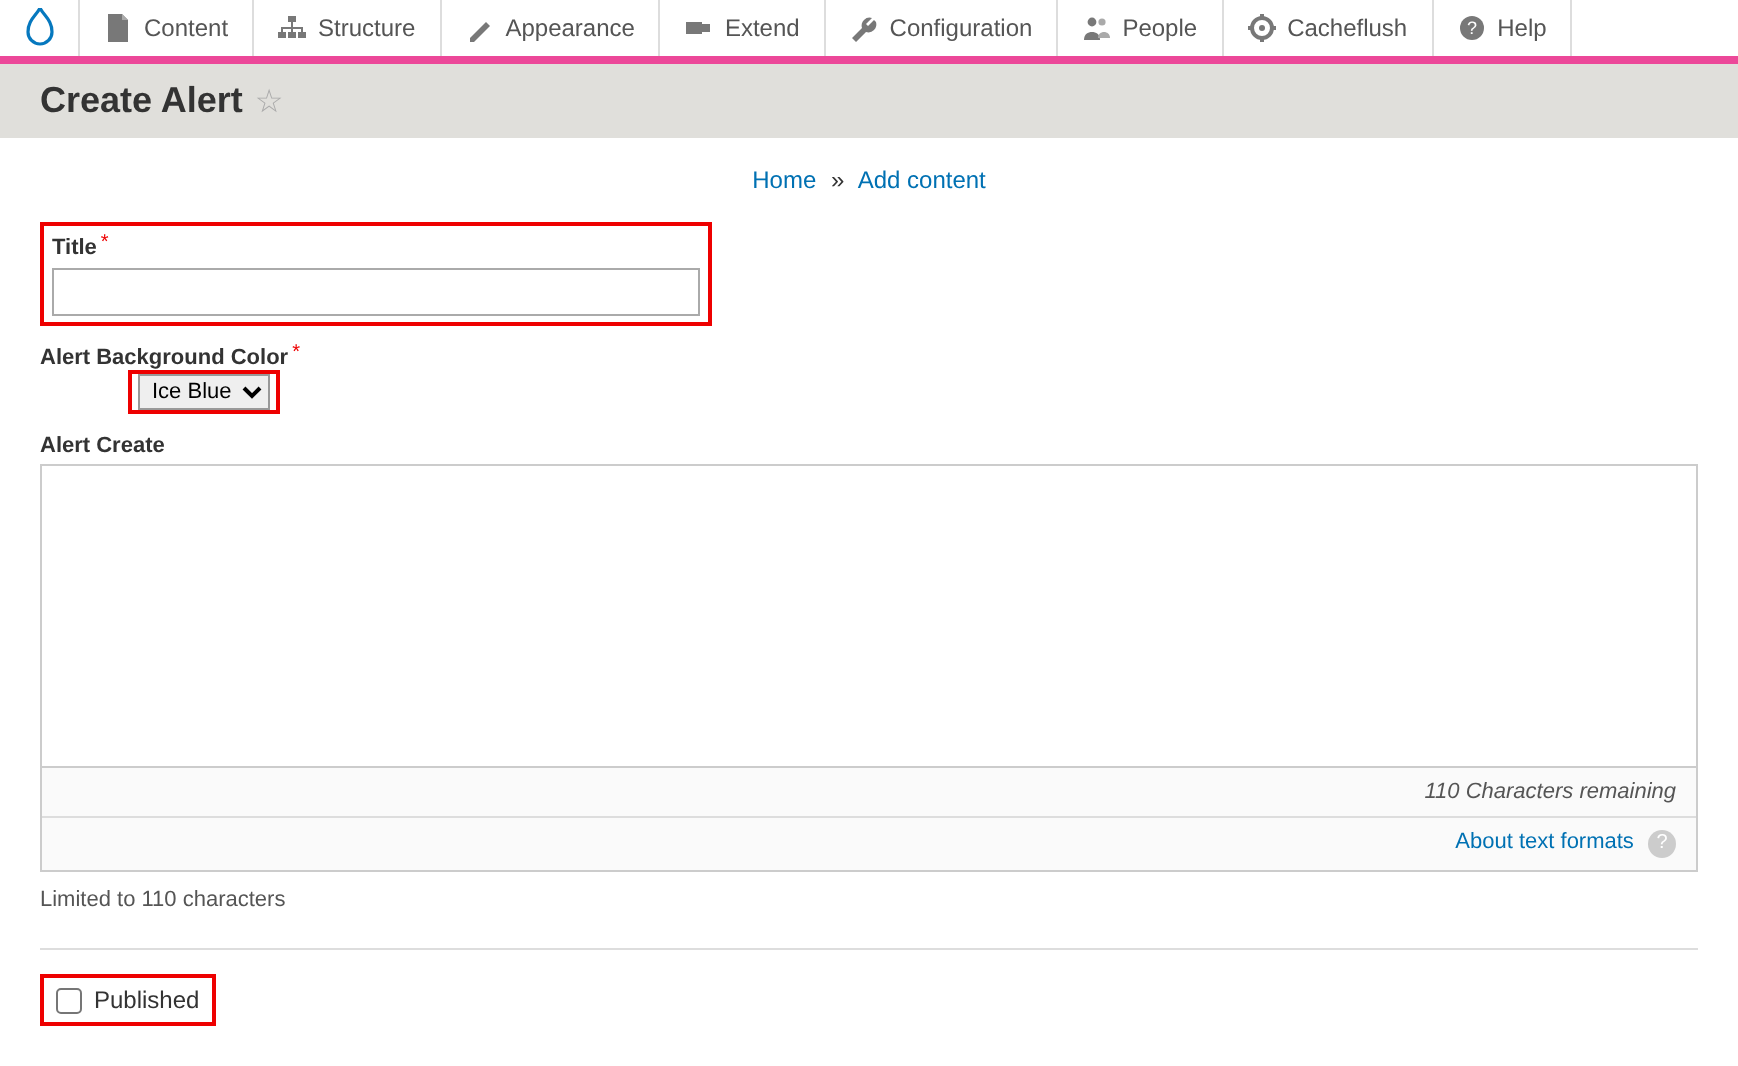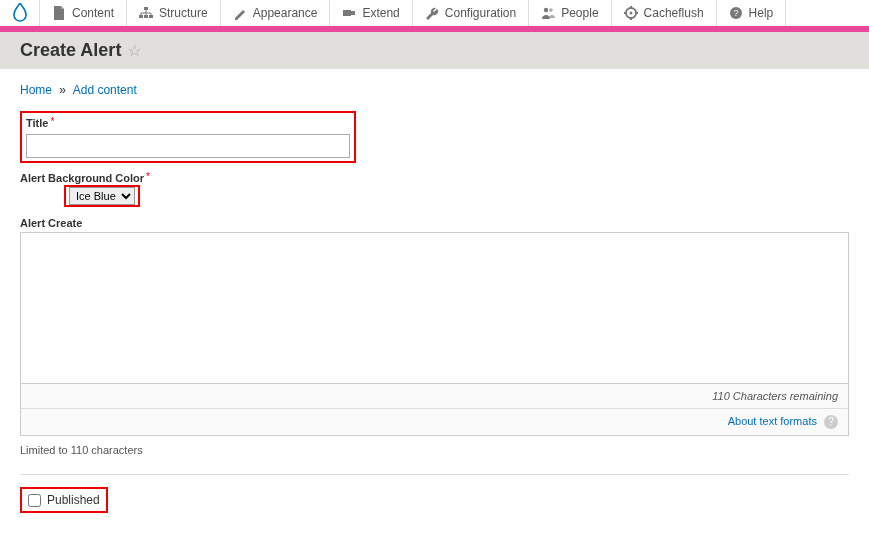--- a/index.html
+++ b/index.html
@@ -1,25 +1,25 @@
 <!DOCTYPE html>
 <html><head>
 <meta charset="utf-8">
 <style>
 * { box-sizing: border-box; margin: 0; padding: 0; }
 body { font-family: "Lucida Grande", Arial, sans-serif; font-size: 12px; color: #333; background: #fff; width: 869px; }
-.toolbar { display: flex; background: #fff; border-bottom: 6px solid #ec4899; height: 32px; }
+.toolbar { display: flex; background: #fff; border-bottom: 4px solid #ec4899; height: 32px; }
 .toolbar .logo { width: 40px; display: flex; align-items: center; justify-content: center; border-right: 1px solid #ddd; }
 .toolbar .tab { display: flex; align-items: center; padding: 0 12px; border-right: 1px solid #ddd; cursor: pointer; gap: 6px; font-size: 12px; color: #555; }
 .toolbar .icon { display: inline-flex; width: 14px; height: 14px; align-items: center; justify-content: center; }
 .page-header { background: #e0dfdb; padding: 8px 20px; display: flex; align-items: center; gap: 6px; }
 .page-header h1 { font-size: 18px; font-weight: bold; color: #333;}
 .star { color: #aaa; font-size: 16px; }
 .content { padding: 14px 20px; }
-.breadcrumb { color: #0071b3; font-size: 12px; margin-bottom: 14px; }
+.breadcrumb { color: #0071b3; font-size: 12px; margin-bottom: 14px; text-align: center; }
 .breadcrumb a { color: #0071b3; text-decoration: none; }
 .breadcrumb .sep { color: #333; margin: 0 4px; }
 .field { margin-bottom: 8px; }
 .field-label { font-size: 11px; font-weight: bold; color: #333; }
 .required { color: #e00; margin-left: 2px; font-size: 10px; vertical-align: top; }
 .hl-red { border: 2px solid #e00; padding: 3px 4px; display: inline-block; }
 .title-block { width: 336px; }
 .title-block input { width: 100%; height: 24px; border: 1px solid #aaa; padding: 2px 4px; font-size: 12px; margin-top: 4px; }
 select.bgcolor { font-size: 11px; border: 1px solid #999; background: #efefef; padding: 1px 2px; }
 .summary-label { font-size: 11px; font-weight: bold; margin-top: 10px; margin-bottom: 3px; }

